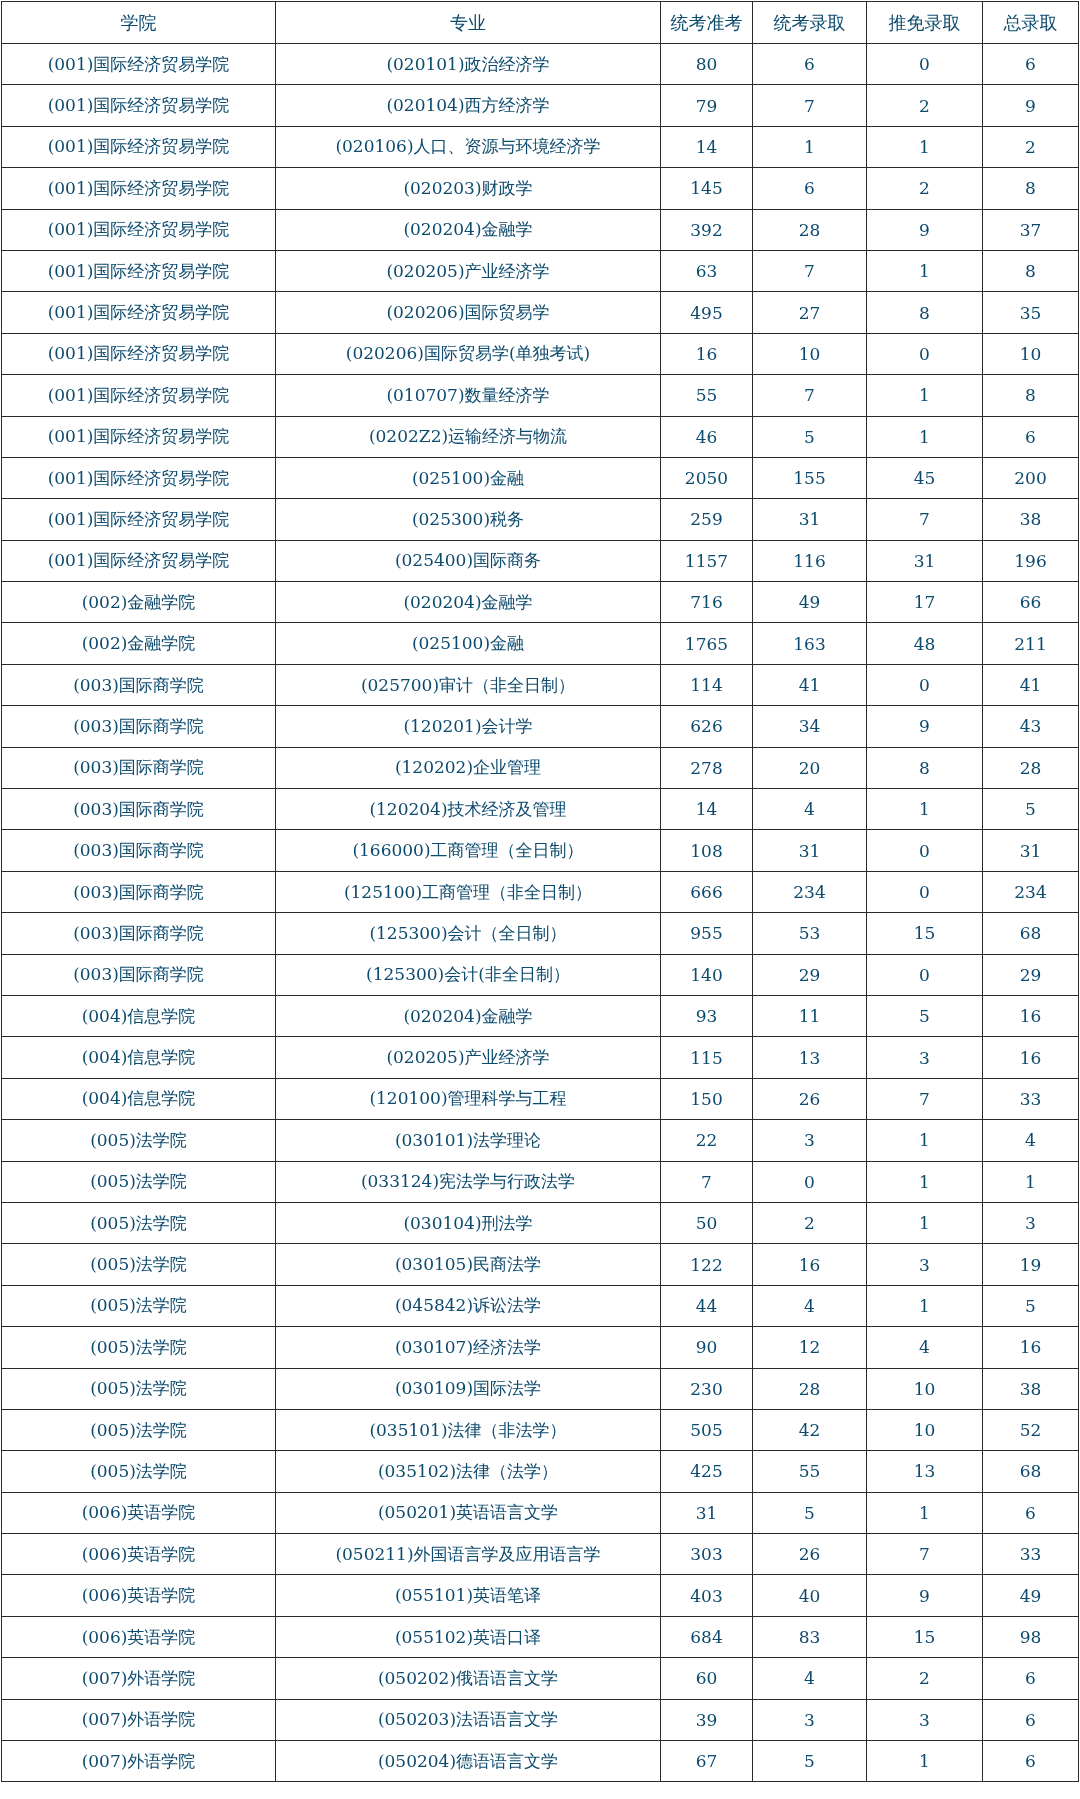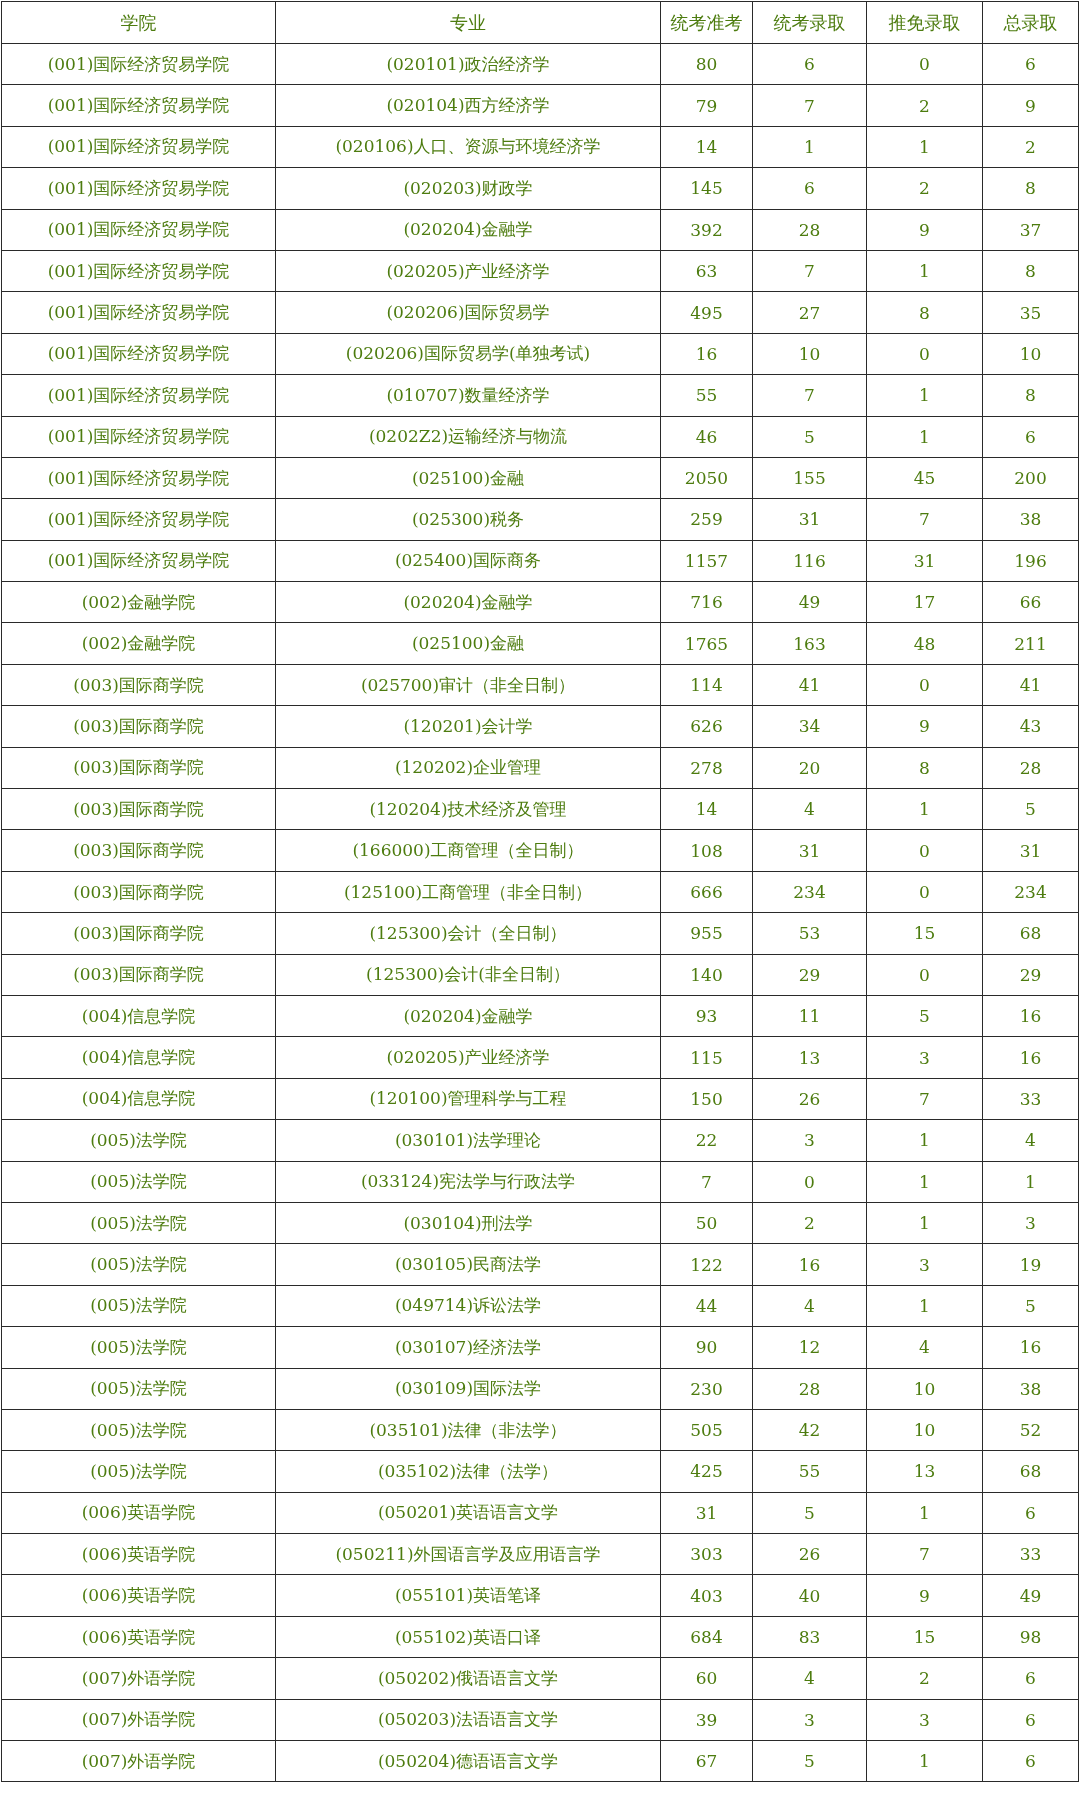--- a/index.html
+++ b/index.html
@@ -3,21 +3,21 @@
 <meta charset="utf-8">
 <style>
   html, body { margin: 0; padding: 0; background: #ffffff; }
   body { width: 1080px; height: 1799px; overflow: hidden; }
   .wrap { position: absolute; left: 1px; top: 1px; }
   table {
     border-collapse: collapse;
     table-layout: fixed;
     width: 1077px;
     font-family: "DejaVu Serif", "Liberation Serif", serif;
-    color: #4d7c0f;
+    color: #0c4a6e;
   }
   col.c1 { width: 274px; }
   col.c2 { width: 385px; }
   col.c3 { width: 92px; }
   col.c4 { width: 114px; }
   col.c5 { width: 116px; }
   col.c6 { width: 96px; }
   th, td {
     border: 1.5px solid #2a2a2a;
     text-align: center;
@@ -296,21 +296,21 @@
         <tr>
           <td>(005)法学院</td>
           <td>(030105)民商法学</td>
           <td>122</td>
           <td>16</td>
           <td>3</td>
           <td>19</td>
         </tr>
         <tr>
           <td>(005)法学院</td>
-          <td>(049714)诉讼法学</td>
+          <td>(045842)诉讼法学</td>
           <td>44</td>
           <td>4</td>
           <td>1</td>
           <td>5</td>
         </tr>
         <tr>
           <td>(005)法学院</td>
           <td>(030107)经济法学</td>
           <td>90</td>
           <td>12</td>

